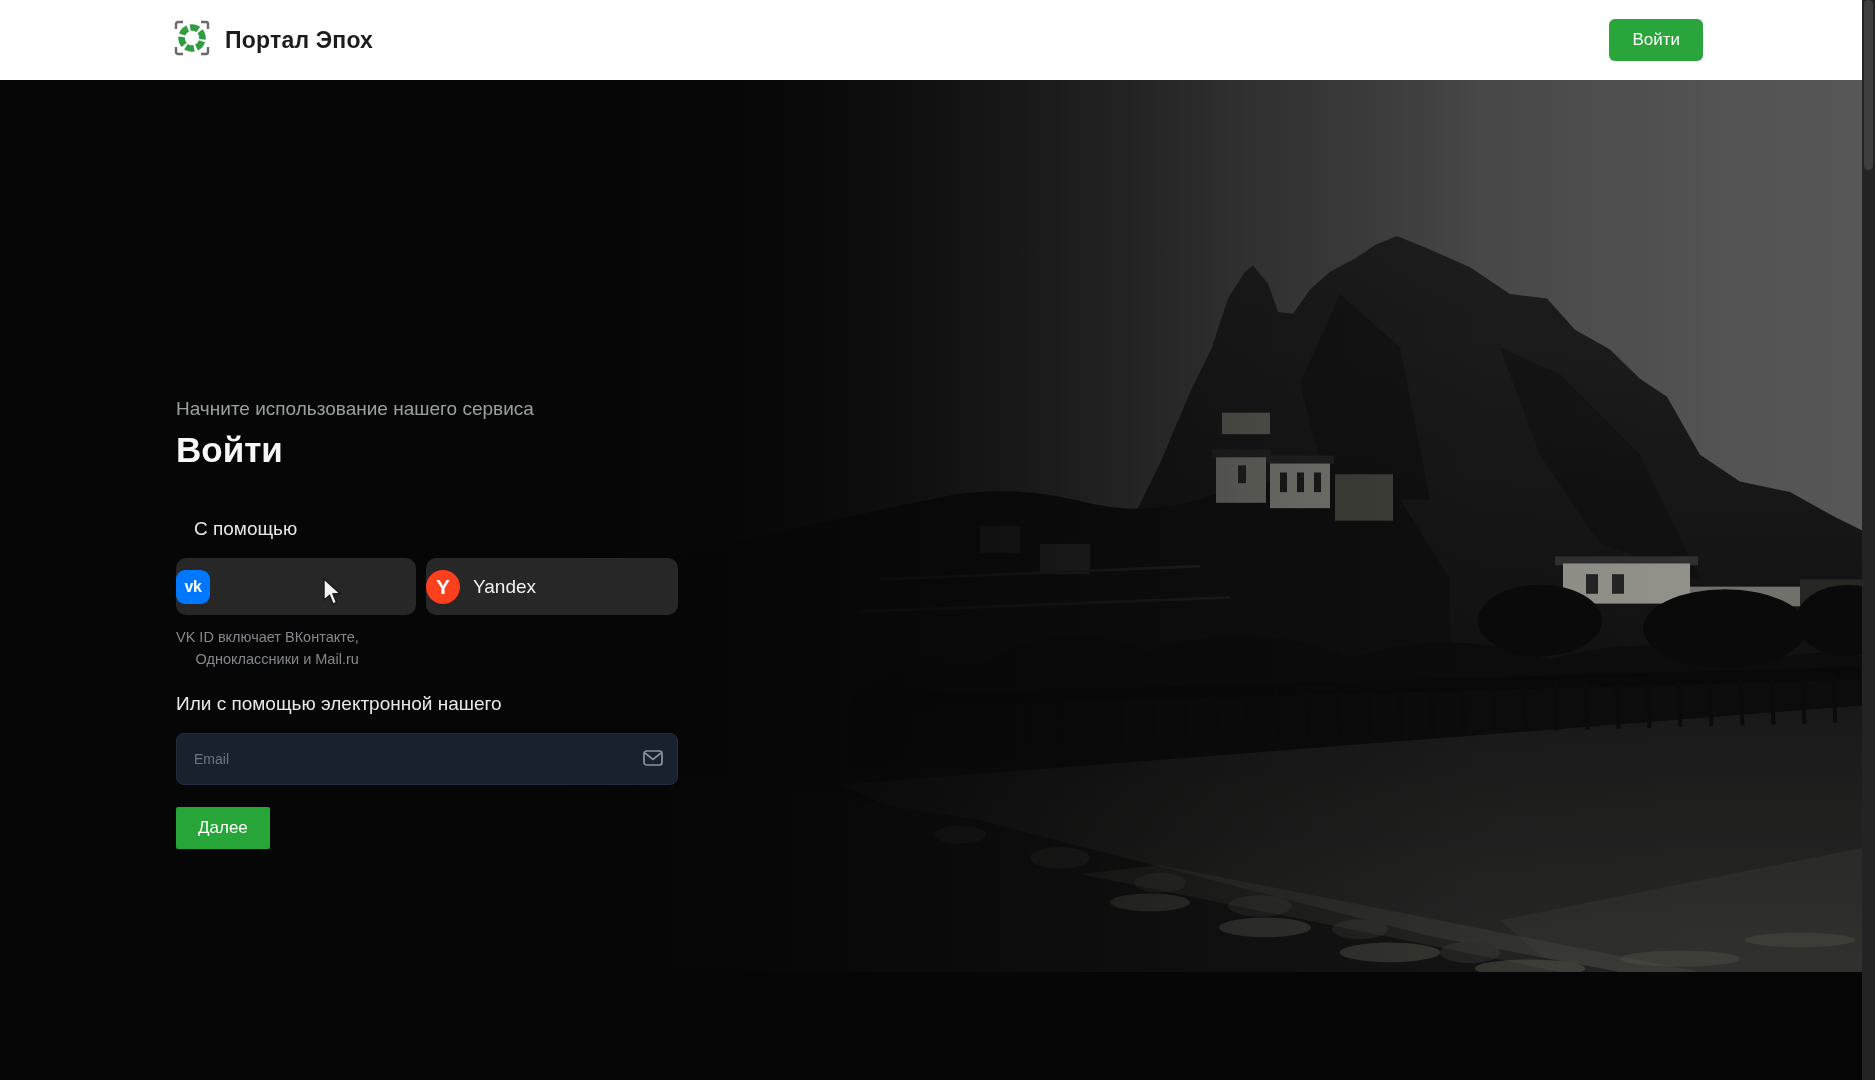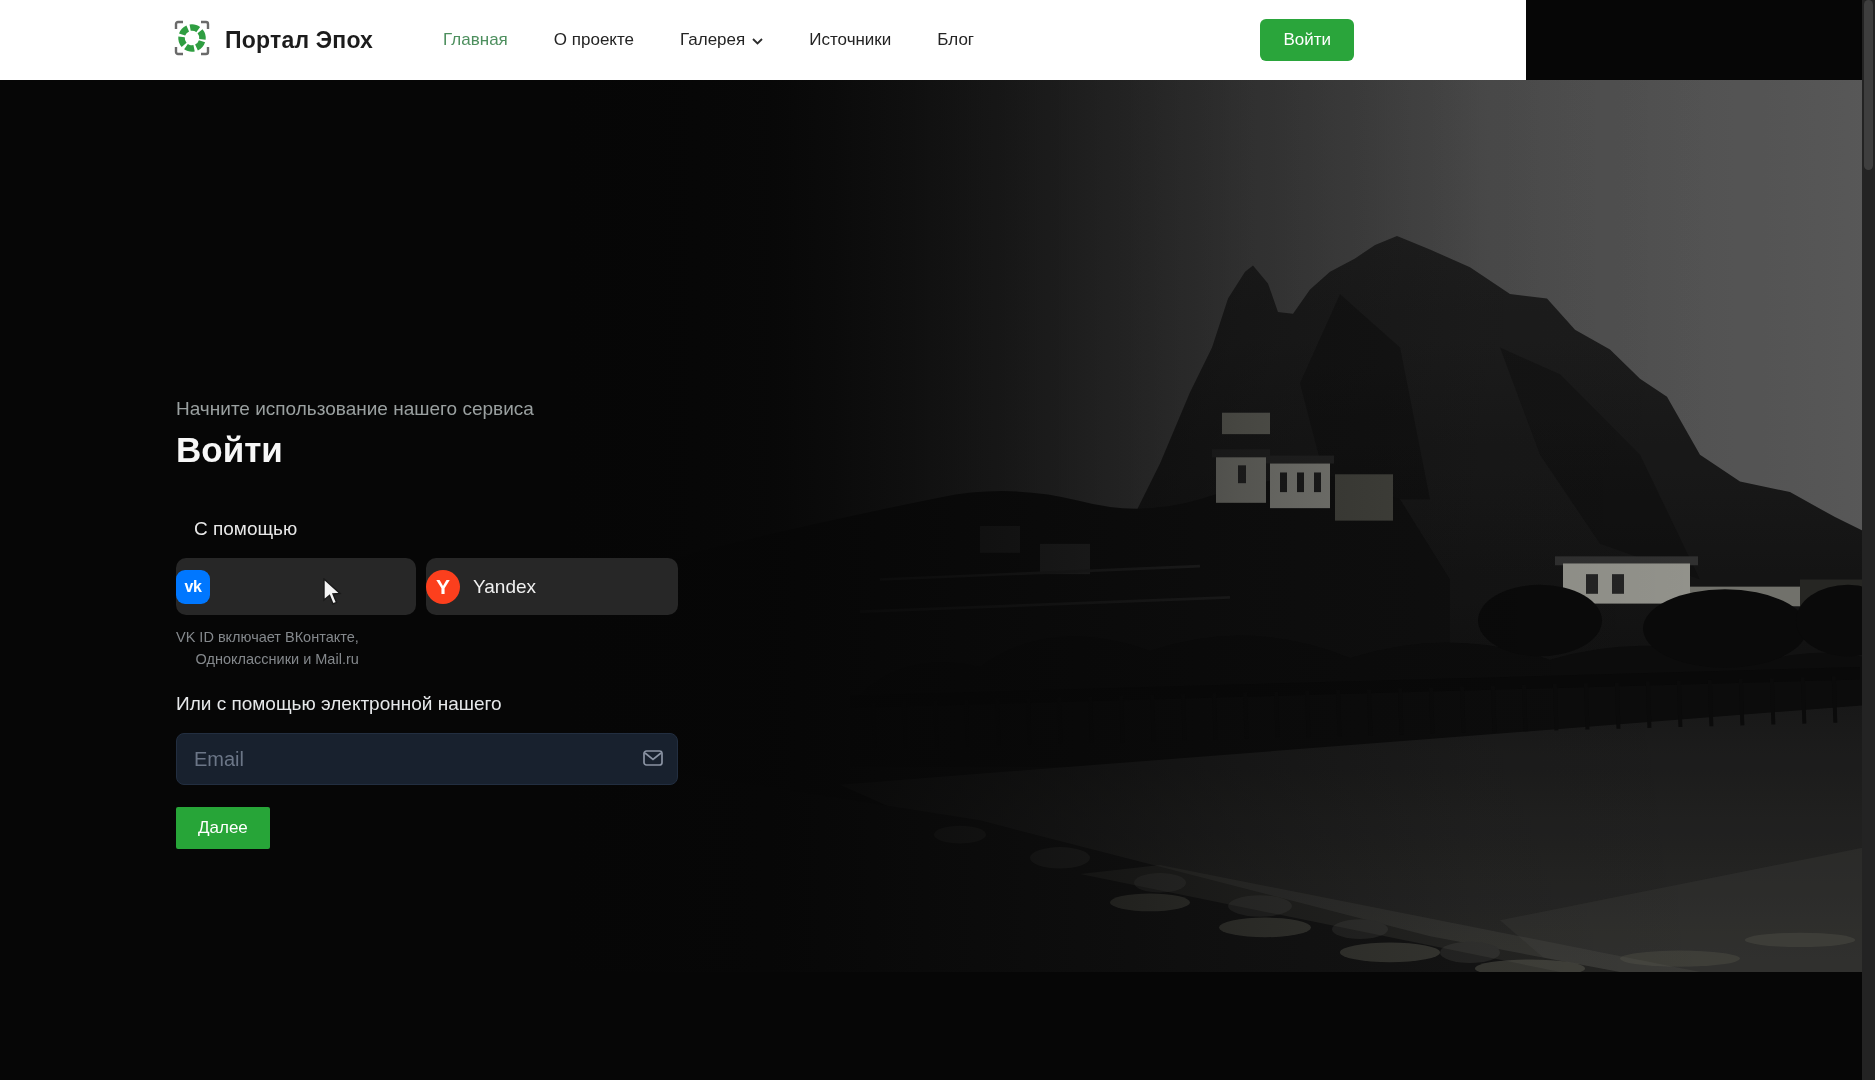--- a/index.html
+++ b/index.html
@@ -1,20 +1,20 @@
 <!DOCTYPE html>
 <html><head>
 <meta charset="utf-8">
 <style>
   * { margin:0; padding:0; box-sizing:border-box; }
   html,body { width:1875px; height:1080px; overflow:hidden; background:#060606;
               font-family:"Liberation Sans", sans-serif; }
 
   
-  .header{ position:absolute; top:0; left:0; width:1526px; height:80px;
+  .header{ position:absolute; top:0; left:0; width:1875px; height:80px;
            background:#ffffff; display:flex; align-items:center;
            padding:0 172px; z-index:20; }
   .brand{ display:flex; align-items:center; gap:13px; }
   .brand-title{ font-size:23px; font-weight:700; color:#1c1c1c; letter-spacing:.2px; }
   .nav{ display:flex; align-items:center; gap:46px; margin-left:70px; }
   .nav-link{ font-size:17px; color:#242424; cursor:pointer; display:flex;
              align-items:center; gap:7px; background:none; border:none;
              font-family:inherit; }
   .nav-link.active{ color:#4d8f5e; }
   .login-btn{ margin-left:auto; background:#2aa53b; color:#ffffff; border:none;
@@ -51,21 +51,21 @@
   .ya-badge{ width:34px; height:34px; border-radius:50%; background:#fc3f1d;
              color:#ffffff; font-size:21px; font-weight:700; display:flex;
              align-items:center; justify-content:center; }
   .provider-label{ font-size:19px; color:#f0f0f0; }
   .vk-note{ position:absolute; top:547px; left:0; font-size:14.5px; color:#84888c;
             line-height:1.5;text-align:right; }
   .vk-note span{ display:block; }
   .email-label{ position:absolute; top:613px; left:0; font-size:19px; color:#e6e8ea; }
   .email-wrap{ position:absolute; top:653px; left:0; width:502px; height:52px; }
   .email-input{ width:100%; height:100%; background:#18212e; border:1px solid #222e40;
-                border-radius:8px; color:#84cc16; font-size:20px; padding:0 44px 0 17px;
+                border-radius:8px; color:#84cc16; font-size:14px; padding:0 44px 0 17px;
                 outline:none; font-family:inherit; }
   .email-input::placeholder{ color:#6b7687; }
   .mail-icon{ position:absolute; right:15px; top:17px; pointer-events:none; }
   .next-btn{ position:absolute; top:727px; left:0; background:#27a538; color:#ffffff;
              border:none; border-radius:2px; font-size:17px; padding:11px 22px;
              cursor:pointer; font-family:inherit; }
 
   .cursor{ position:absolute; left:322px; top:498px; z-index:12; }
 
   
@@ -85,34 +85,20 @@
         <path d="M29 4 H34 a2 2 0 0 1 2 2 V11" fill="none" stroke="#6a6a6a" stroke-width="2.4"></path>
         <path d="M36 29 V34 a2 2 0 0 1-2 2 H29" fill="none" stroke="#6a6a6a" stroke-width="2.4"></path>
         <path d="M11 36 H6 a2 2 0 0 1-2-2 V29" fill="none" stroke="#6a6a6a" stroke-width="2.4"></path>
         <circle cx="20" cy="20" r="10.5" fill="none" stroke="#2f9e41" stroke-width="6.5" stroke-dasharray="8.5 2.5" transform="rotate(18 20 20)"></circle>
         <circle cx="20" cy="20" r="4" fill="#ffffff"></circle>
       </svg>
     </span>
     <span class="brand-title">Портал Эпох</span>
   </div>
 
-  <nav class="nav">
-    <button class="nav-link active">Главная</button>
-    <button class="nav-link">О проекте</button>
-    <button class="nav-link">
-      <span>Галерея</span>
-      <span>
-        <svg width="11" height="7" viewBox="0 0 11 7">
-            <polyline points="1,1 5.5,5.5 10,1" fill="none" stroke="#2c2c2c" stroke-width="1.8"></polyline>
-          </svg>
-      </span>
-    </button>
-    <button class="nav-link">Источники</button>
-    <button class="nav-link">Блог</button>
-  </nav>
 
   <button class="login-btn">Войти</button>
 </div>
 
 <div class="hero">
 
   <div class="photo">
     <svg viewBox="0 0 1875 1000" preserveAspectRatio="none">
       <defs>
         <linearGradient id="sky" x1="0" y1="0" x2="1" y2="0">

